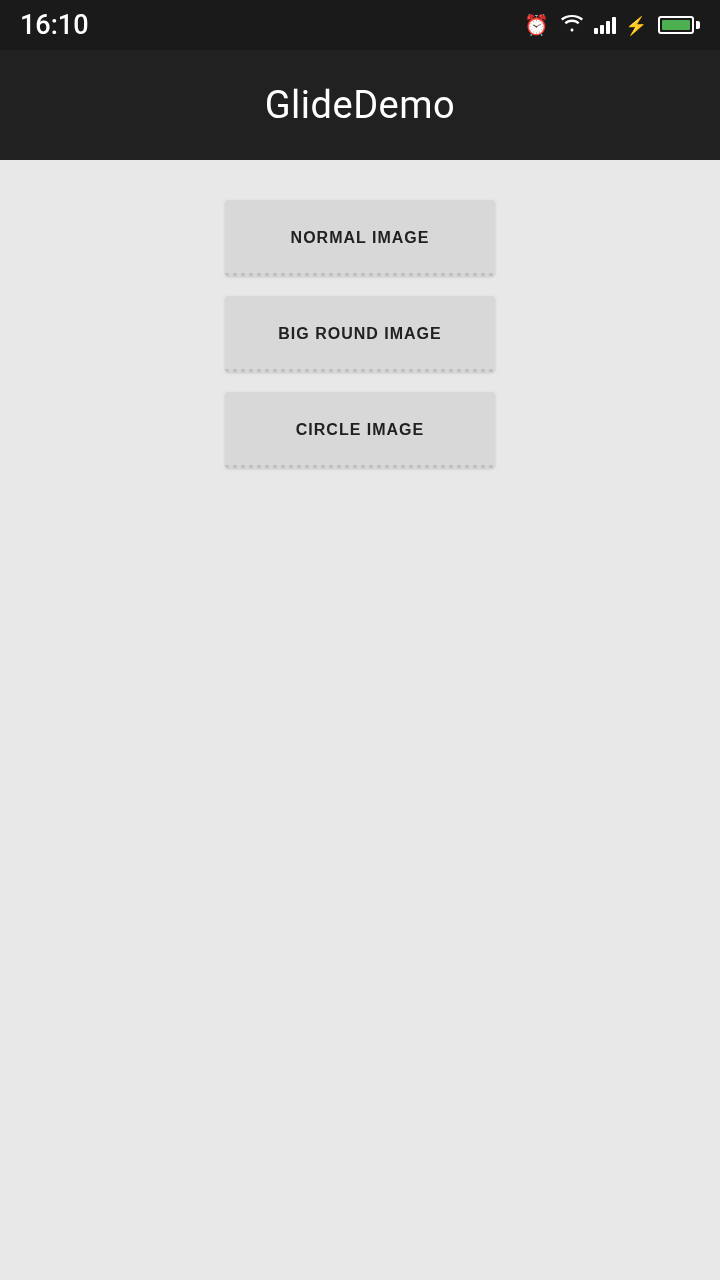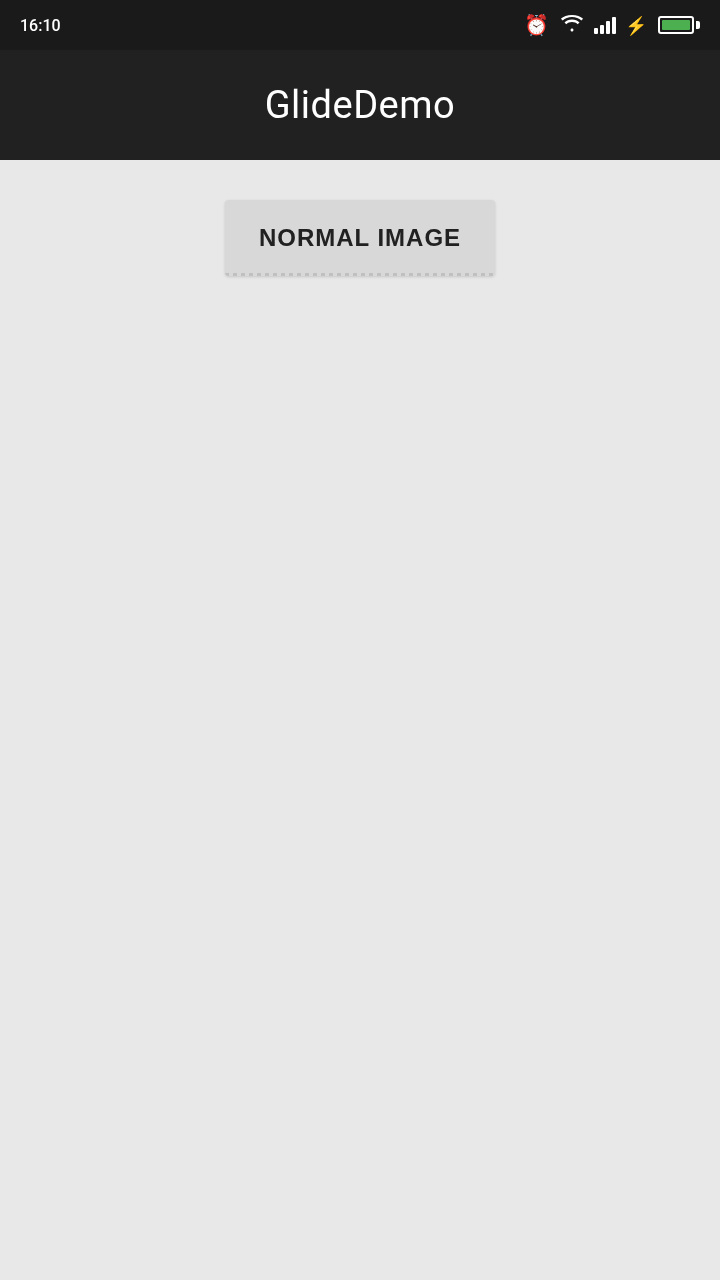--- a/index.html
+++ b/index.html
@@ -23,21 +23,21 @@
       height: 50px;
       background-color: #1a1a1a;
       display: flex;
       align-items: center;
       justify-content: space-between;
       padding: 0 20px;
     }
 
     .status-time {
       color: white;
-      font-size: 16px;
+      font-size: 27px;
       font-weight: 500;
     }
 
     .status-icons {
       display: flex;
       align-items: center;
       gap: 10px;
     }
 
     
@@ -154,21 +154,21 @@
       background: repeating-linear-gradient(
         90deg,
         #c0c0c0 0px,
         #c0c0c0 4px,
         transparent 4px,
         transparent 8px
       );
     }
 
     .button-label {
-      font-size: 24px;
+      font-size: 16px;
       font-weight: 700;
       color: #212121;
       letter-spacing: 1px;
       text-transform: uppercase;
     }
   </style>
 </head>
 <body>
 
 <div class="status-bar">
@@ -205,15 +205,21 @@
   <span class="app-title">GlideDemo</span>
 </div>
 
 <div class="main-content">
 
   <button class="menu-button">
     <span class="button-label">NORMAL IMAGE</span>
   </button>
 
 
-
+  <button class="menu-button">
+    <span class="button-label">BIG ROUND IMAGE</span>
+  </button>
+
+  <button class="menu-button">
+    <span class="button-label">CIRCLE IMAGE</span>
+  </button>
 
 </div>
 
 </body></html>

